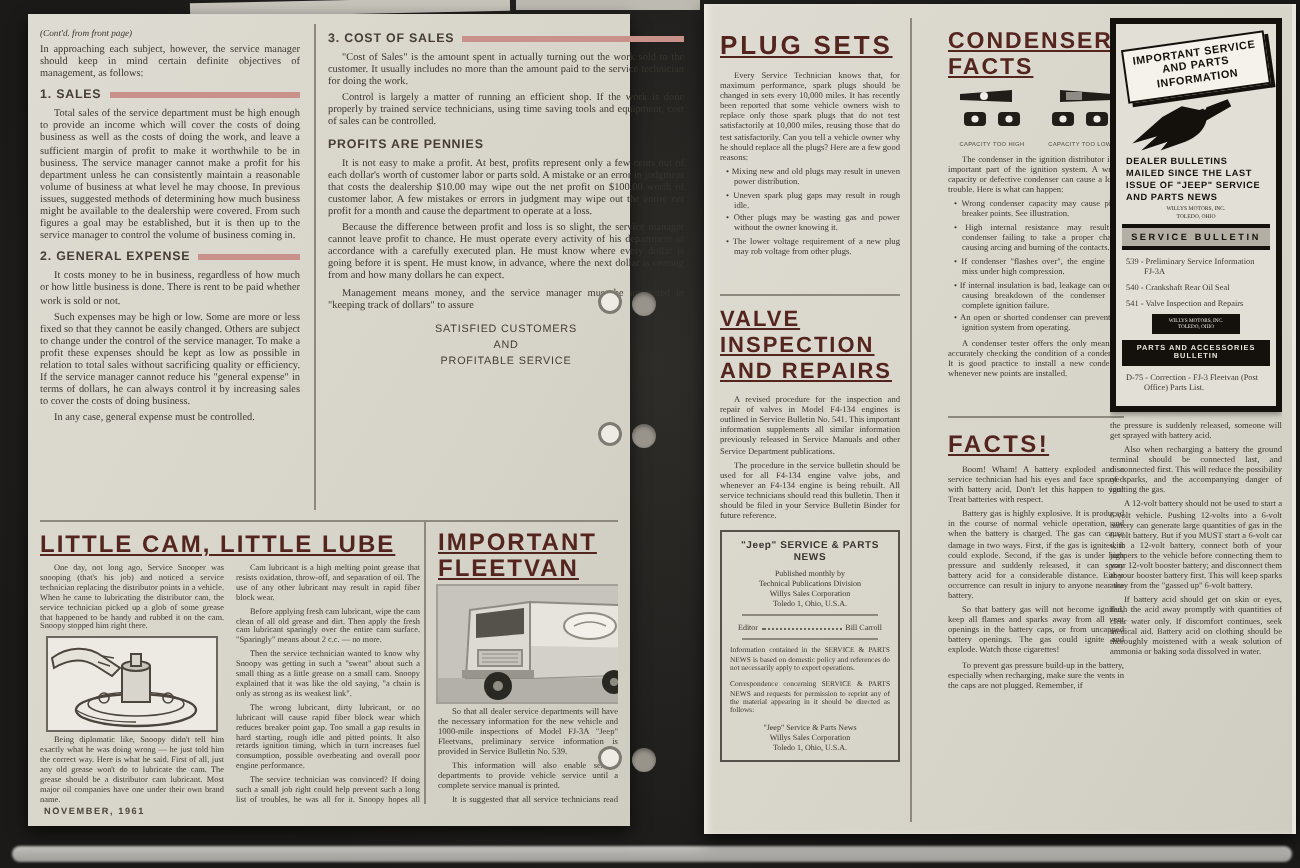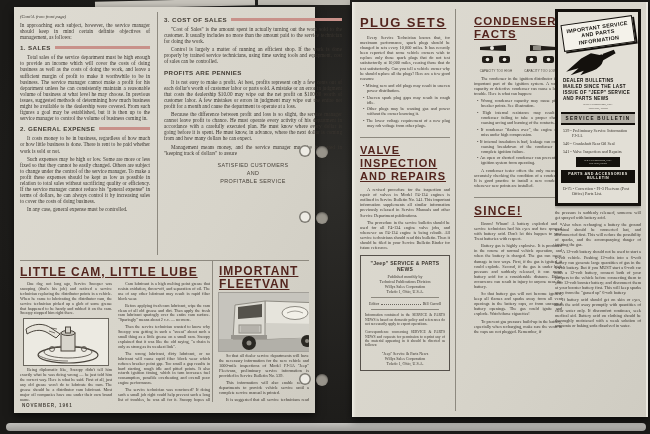--- a/index.html
+++ b/index.html
@@ -50,21 +50,21 @@
   
   .rp-col{position:absolute;top:7px;height:402px;overflow:hidden;}
   .c1{left:8px;width:90px;}
   .c2{left:103px;width:88px;border-left:1px solid #8d897f;padding-left:18px;}
   .c3{left:203px;width:86px;}
   .rp-col .bp{font-size:4.3px;line-height:5.1px;}
   .h-plug{font-size:13px;letter-spacing:1.4px;margin:6px 0 5px 0;}
   .h-cond{font-size:11.5px;letter-spacing:1px;line-height:13px;margin:6px 0 3px 0;}
   .h-valve{font-size:11px;letter-spacing:1px;line-height:13px;margin:4px 0 4px 0;}
   .h-boom{font-size:12px;letter-spacing:1.2px;margin:4px 0 3px 0;}
-  .rule-top{border-top:1px solid #8d897f;margin-top:9px;padding-top:2px;}
+  .rule-top{border-top:1px solid #8d897f;margin-top:19px;padding-top:2px;}
   ul.bullets{list-style:none;margin:1px 0 2px 0;padding:0;}
   ul.bullets li{font-size:4.3px;line-height:5.1px;text-align:justify;padding-left:7px;text-indent:-4px;margin-bottom:1.5px;}
   ul.bullets li::before{content:"\2022\00a0";}
   .diagrams{display:flex;justify-content:space-around;margin:2px 0 3px 0;}
   .diag{text-align:center;}
   .diag-label{font-family:"Liberation Sans",sans-serif;font-size:2.9px;letter-spacing:.2px;color:#4a453d;margin-top:1px;}
   
   .masthead{border:1px solid #55504a;margin-top:5px;padding:4px 4px;text-align:center;}
   .mh-title{font-family:"Liberation Sans",sans-serif;font-weight:bold;font-size:5px;letter-spacing:.3px;margin-bottom:2px;}
   .mh-line{font-size:4px;line-height:5px;}
@@ -264,21 +264,21 @@
       <p class="bp ind">The condenser in the ignition distributor is an important part of the ignition system.  A wrong capacity or defective condenser can cause a lot of trouble.  Here is what can happen:</p>
       <ul class="bullets">
         <li>Wrong condenser capacity may cause pitted breaker points.  See illustration.</li>
         <li>High internal resistance may result in condenser failing to take a proper charge, causing arcing and burning of the contacts.</li>
         <li>If condenser "flashes over", the engine may miss under high compression.</li>
         <li>If internal insulation is bad, leakage can occur, causing breakdown of the condenser and complete ignition failure.</li>
         <li>An open or shorted condenser can prevent the ignition system from operating.</li>
       </ul>
       <p class="bp ind">A condenser tester offers the only means of accurately checking the condition of a condenser.  It is good practice to install a new condenser whenever new points are installed.</p>
       <div class="rule-top">
-        <div class="headline h-boom">SINCE!</div>
+        <div class="headline h-boom">FACTS!</div>
         <p class="bp ind">Boom!  Wham!  A battery exploded and a service technician had his eyes and face sprayed with battery acid.  Don't let this happen to you!  Treat batteries with respect.</p>
         <p class="bp ind">Battery gas is highly explosive.  It is produced in the course of normal vehicle operation, and when the battery is charged.  The gas can cause damage in two ways.  First, if the gas is ignited, it could explode.  Second, if the gas is under high pressure and suddenly released, it can spray battery acid for a considerable distance.  Either occurrence can result in injury to anyone near the battery.</p>
         <p class="bp ind">So that battery gas will not become ignited, keep all flames and sparks away from all vent openings in the battery caps, or from uncapped battery openings.  The gas could ignite and explode.  Watch those cigarettes!</p>
         <p class="bp ind">To prevent gas pressure build-up in the battery, especially when recharging, make sure the vents in the caps are not plugged.  Remember, if</p>
       </div>
     </div>
 
     <div class="rp-col c3">
       <div class="bbox">
         <div class="card">IMPORTANT SERVICE AND PARTS INFORMATION</div>

